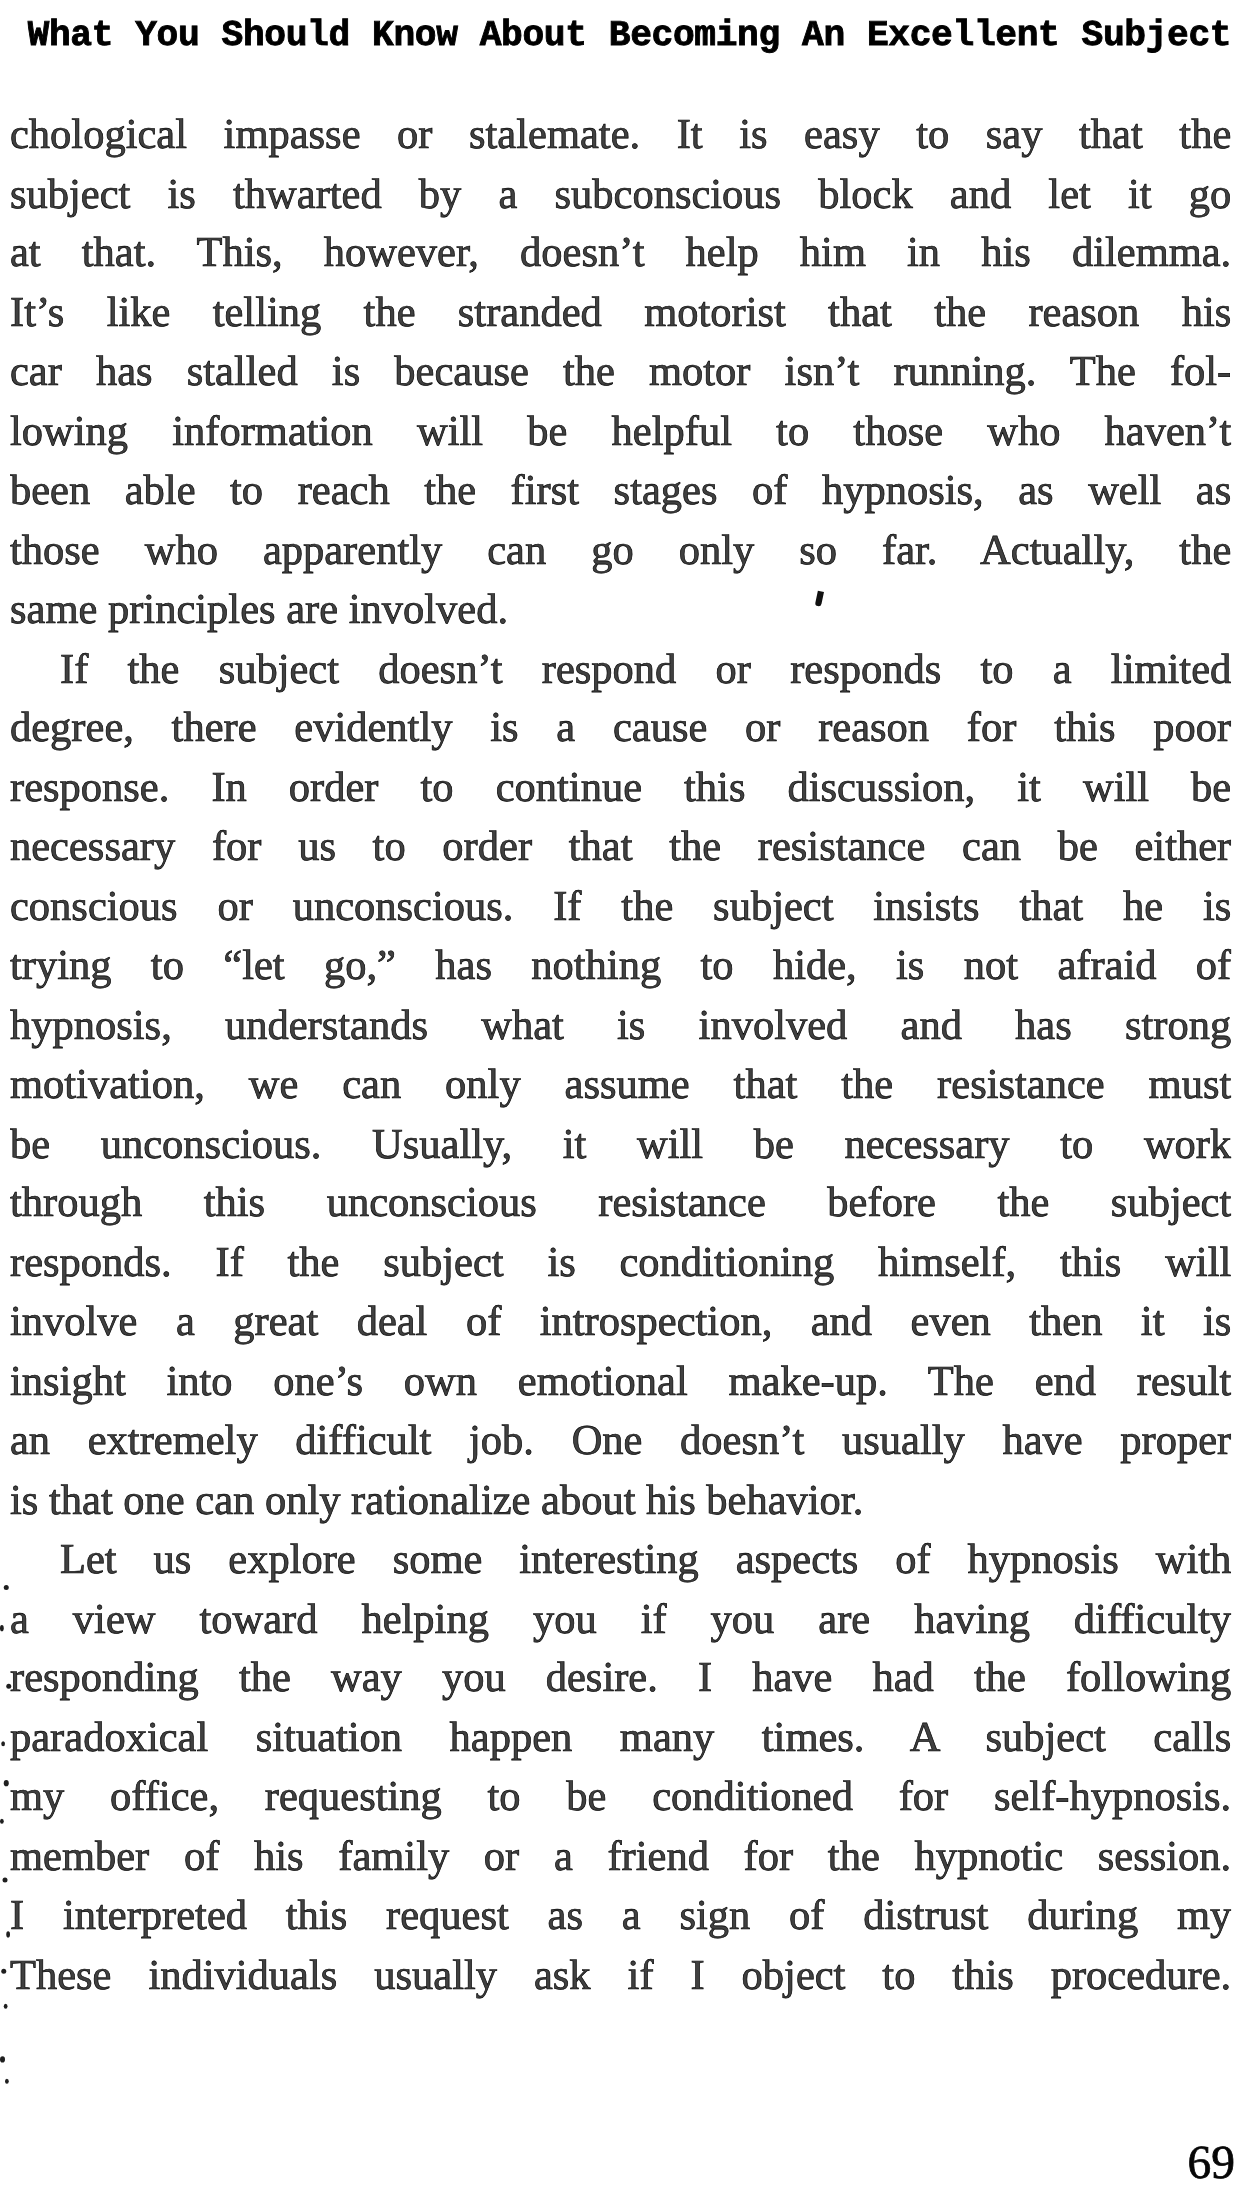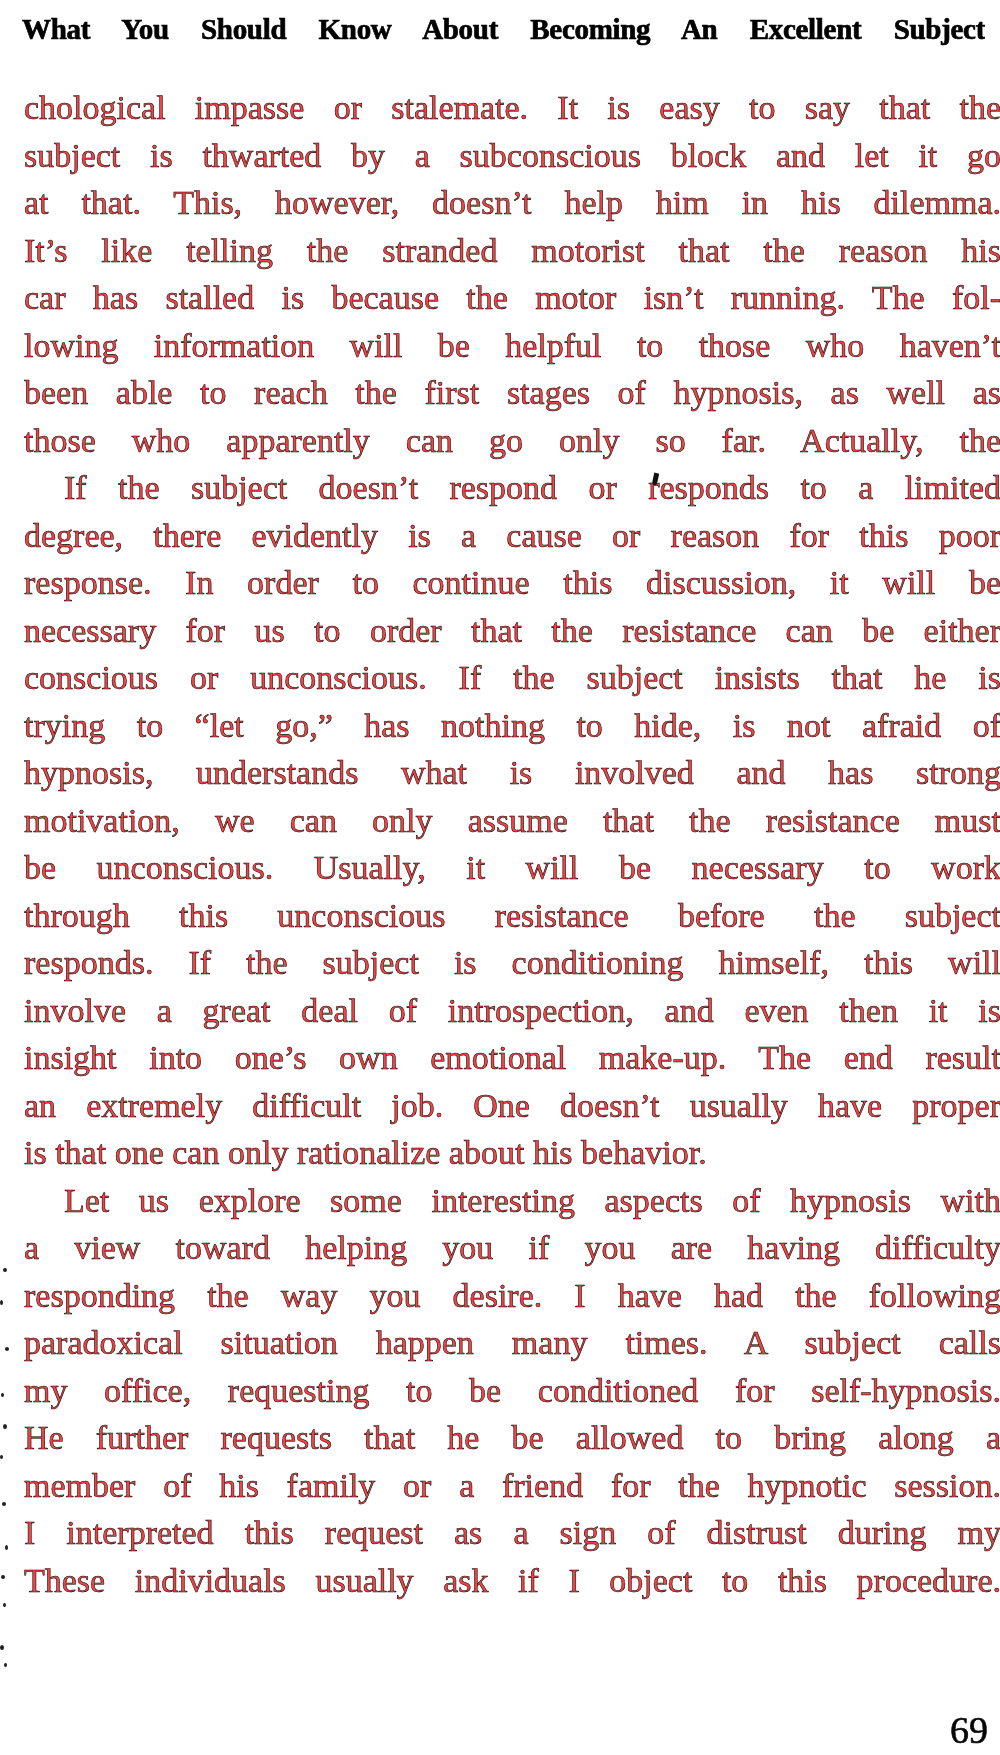--- a/index.html
+++ b/index.html
@@ -9,40 +9,40 @@
     background: #ffffff;
     position: relative;
     overflow: hidden;
     font-family: "Liberation Serif", serif;
   }
   .running-head {
     position: absolute;
     top: 12px;
     left: 22px;
     width: 963px;
-    font-family: Liberation Serif, serif;
+    font-family: Liberation Mono, monospace;
     font-weight: 700;
     font-size: 29px;
     line-height: 34px;
     color: #000000;
     letter-spacing: -0.3px;
     -webkit-text-stroke: 0.7px #000000;
     text-align: justify;
     text-align-last: justify;
     height: 40px;
     overflow: hidden;
   }
   .body-text {
     position: absolute;
     top: 84px;
-    left: 24px;
+    left: 8px;
     width: 977px;
     font-size: 34px;
     line-height: 47.5px;
-    color: #ef4444;
+    color: #404040;
     -webkit-text-stroke: 0.55px #060606;
   }
   .line {
     height: 47.5px;
     overflow: hidden;
     white-space: normal;
     text-align: justify;
     text-align-last: justify;
   }
   .line.rag { text-align-last: left; }
@@ -81,41 +81,41 @@
 
   <div class="body-text">
       <div class="line">chological impasse or stalemate. It is easy to say that the</div>
       <div class="line">subject is thwarted by a subconscious block and let it go</div>
       <div class="line">at that. This, however, doesn’t help him in his dilemma.</div>
       <div class="line">It’s like telling the stranded motorist that the reason his</div>
       <div class="line">car has stalled is because the motor isn’t running. The fol-</div>
       <div class="line">lowing information will be helpful to those who haven’t</div>
       <div class="line">been able to reach the first stages of hypnosis, as well as</div>
       <div class="line">those who apparently can go only so far. Actually, the</div>
+      <div class="line rag">same principles are involved.</div>
       <div class="line indent">If the subject doesn’t respond or responds to a limited</div>
       <div class="line">degree, there evidently is a cause or reason for this poor</div>
       <div class="line">response. In order to continue this discussion, it will be</div>
       <div class="line">necessary for us to order that the resistance can be either</div>
       <div class="line">conscious or unconscious. If the subject insists that he is</div>
       <div class="line">trying to “let go,” has nothing to hide, is not afraid of</div>
       <div class="line">hypnosis, understands what is involved and has strong</div>
       <div class="line">motivation, we can only assume that the resistance must</div>
       <div class="line">be unconscious. Usually, it will be necessary to work</div>
       <div class="line">through this unconscious resistance before the subject</div>
       <div class="line">responds. If the subject is conditioning himself, this will</div>
       <div class="line">involve a great deal of introspection, and even then it is</div>
       <div class="line">insight into one’s own emotional make-up. The end result</div>
       <div class="line">an extremely difficult job. One doesn’t usually have proper</div>
       <div class="line rag">is that one can only rationalize about his behavior.</div>
       <div class="line indent">Let us explore some interesting aspects of hypnosis with</div>
       <div class="line">a view toward helping you if you are having difficulty</div>
       <div class="line">responding the way you desire. I have had the following</div>
       <div class="line">paradoxical situation happen many times. A subject calls</div>
       <div class="line">my office, requesting to be conditioned for self-hypnosis.</div>
-      <div class="line">He further requests that he be allowed to bring along a</div>
       <div class="line">member of his family or a friend for the hypnotic session.</div>
       <div class="line">I interpreted this request as a sign of distrust during my</div>
       <div class="line">These individuals usually ask if I object to this procedure.</div>
     </div>
 
   <div class="page-number">69</div>
 
   <div class="comma-speck"></div>
   <div class="speck" style="left:3px; top:1268px; width:4px; height:4px;"></div>
   <div class="speck" style="left:0px; top:1300px; width:3px; height:5px;"></div>

